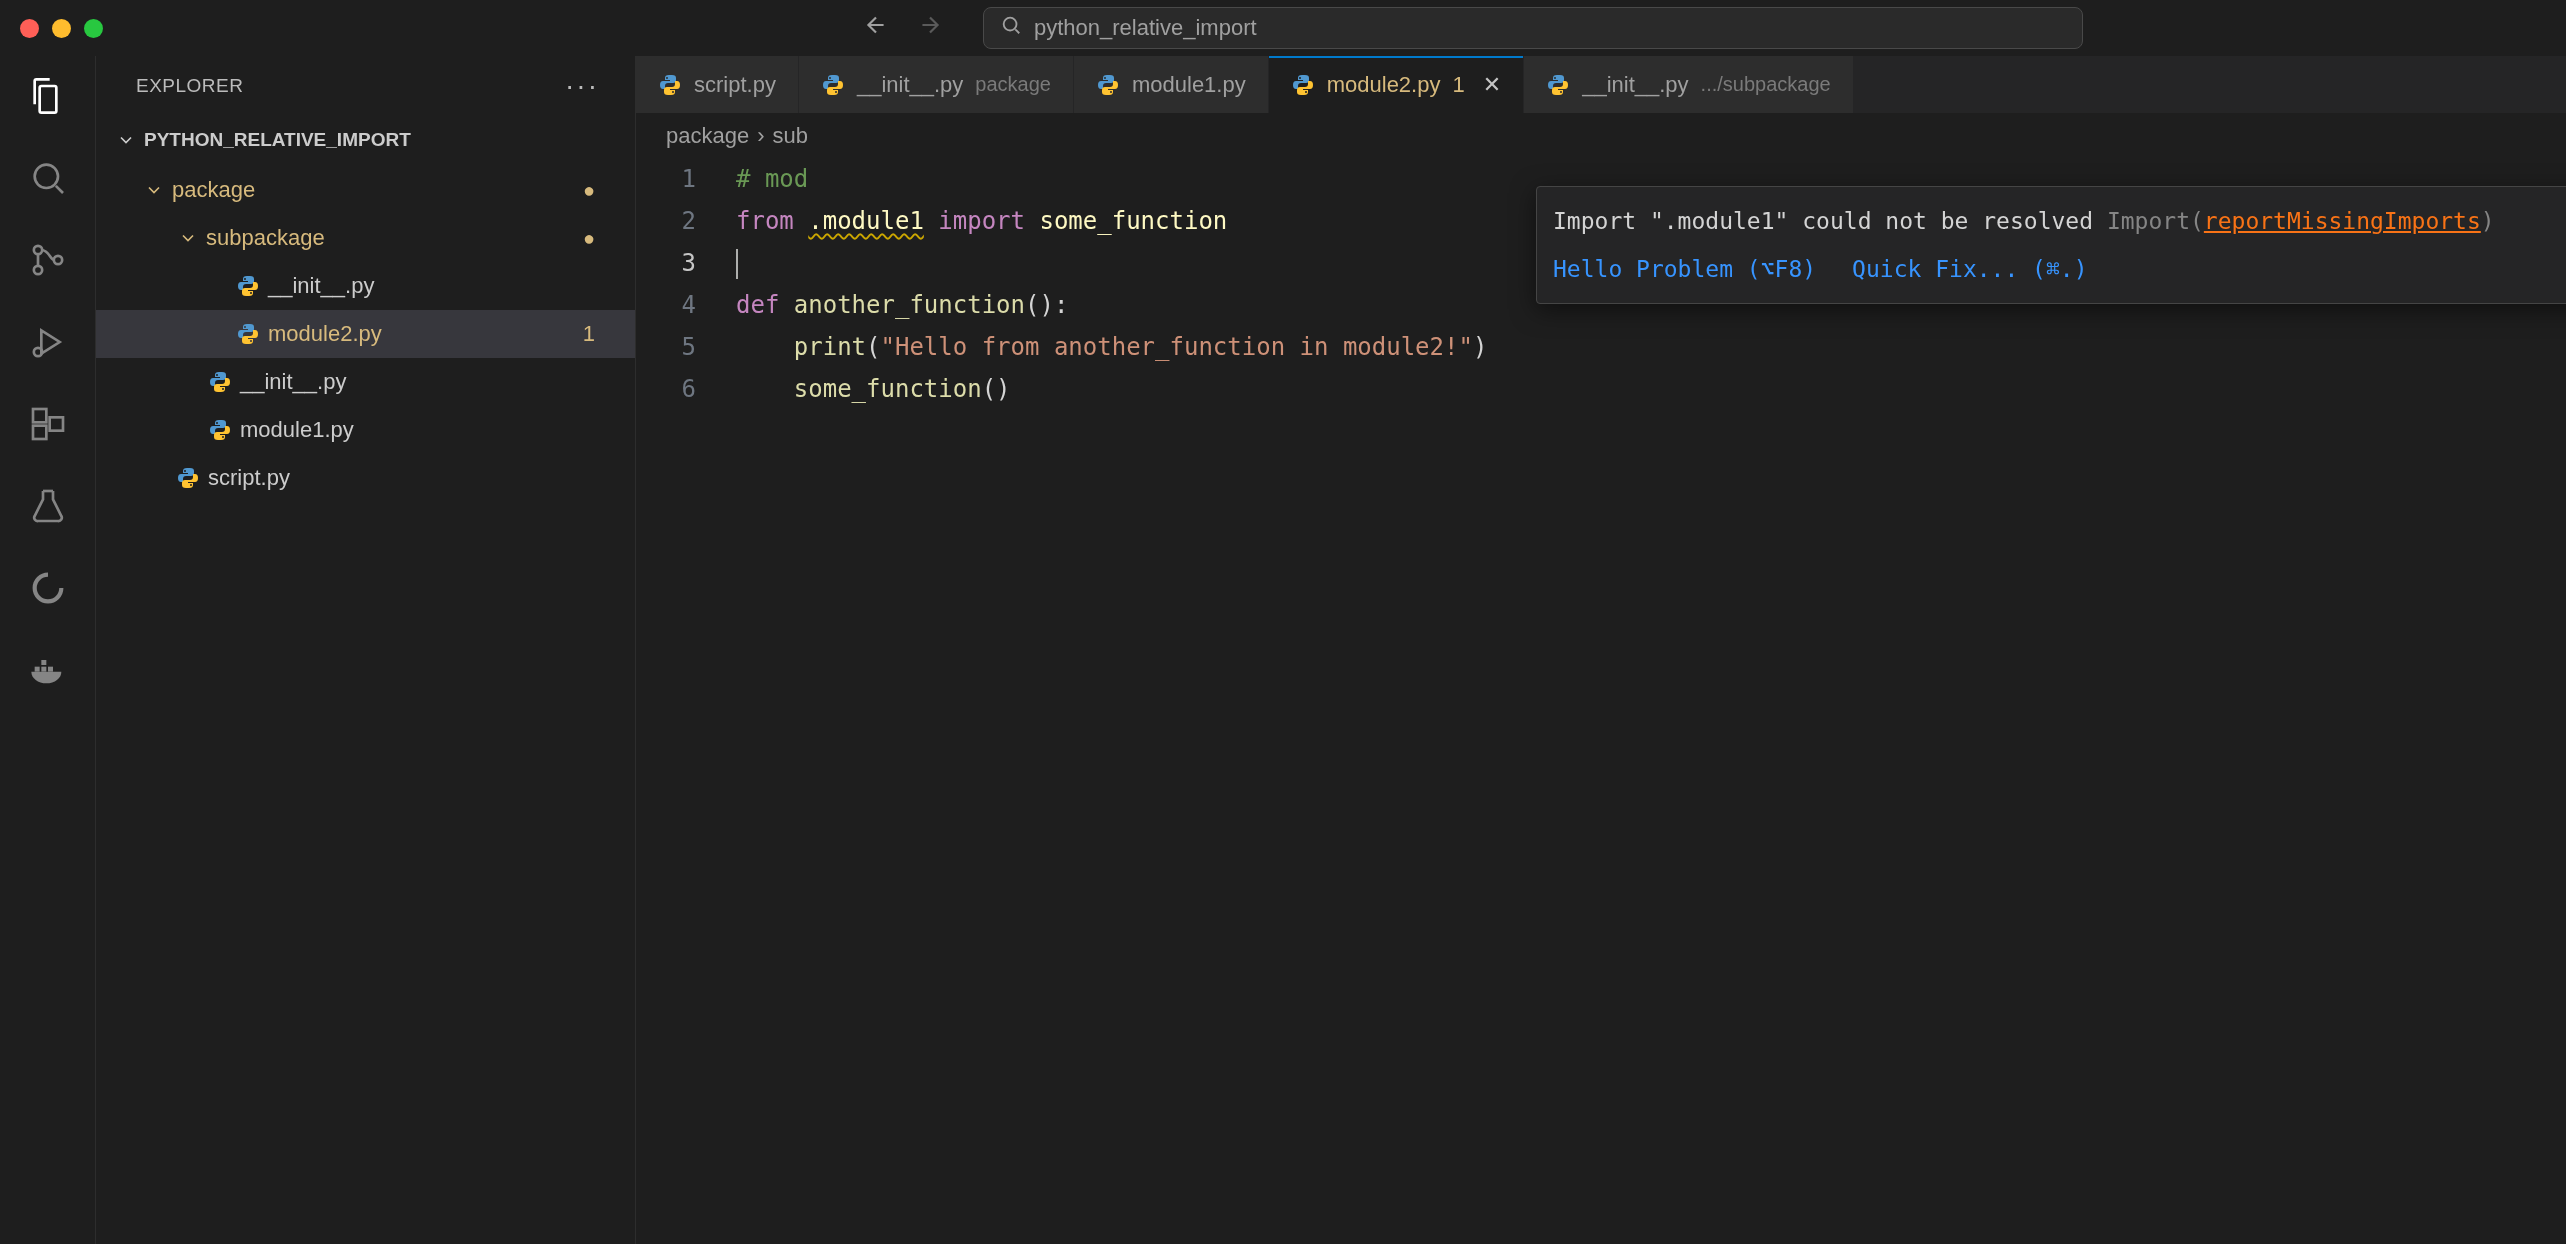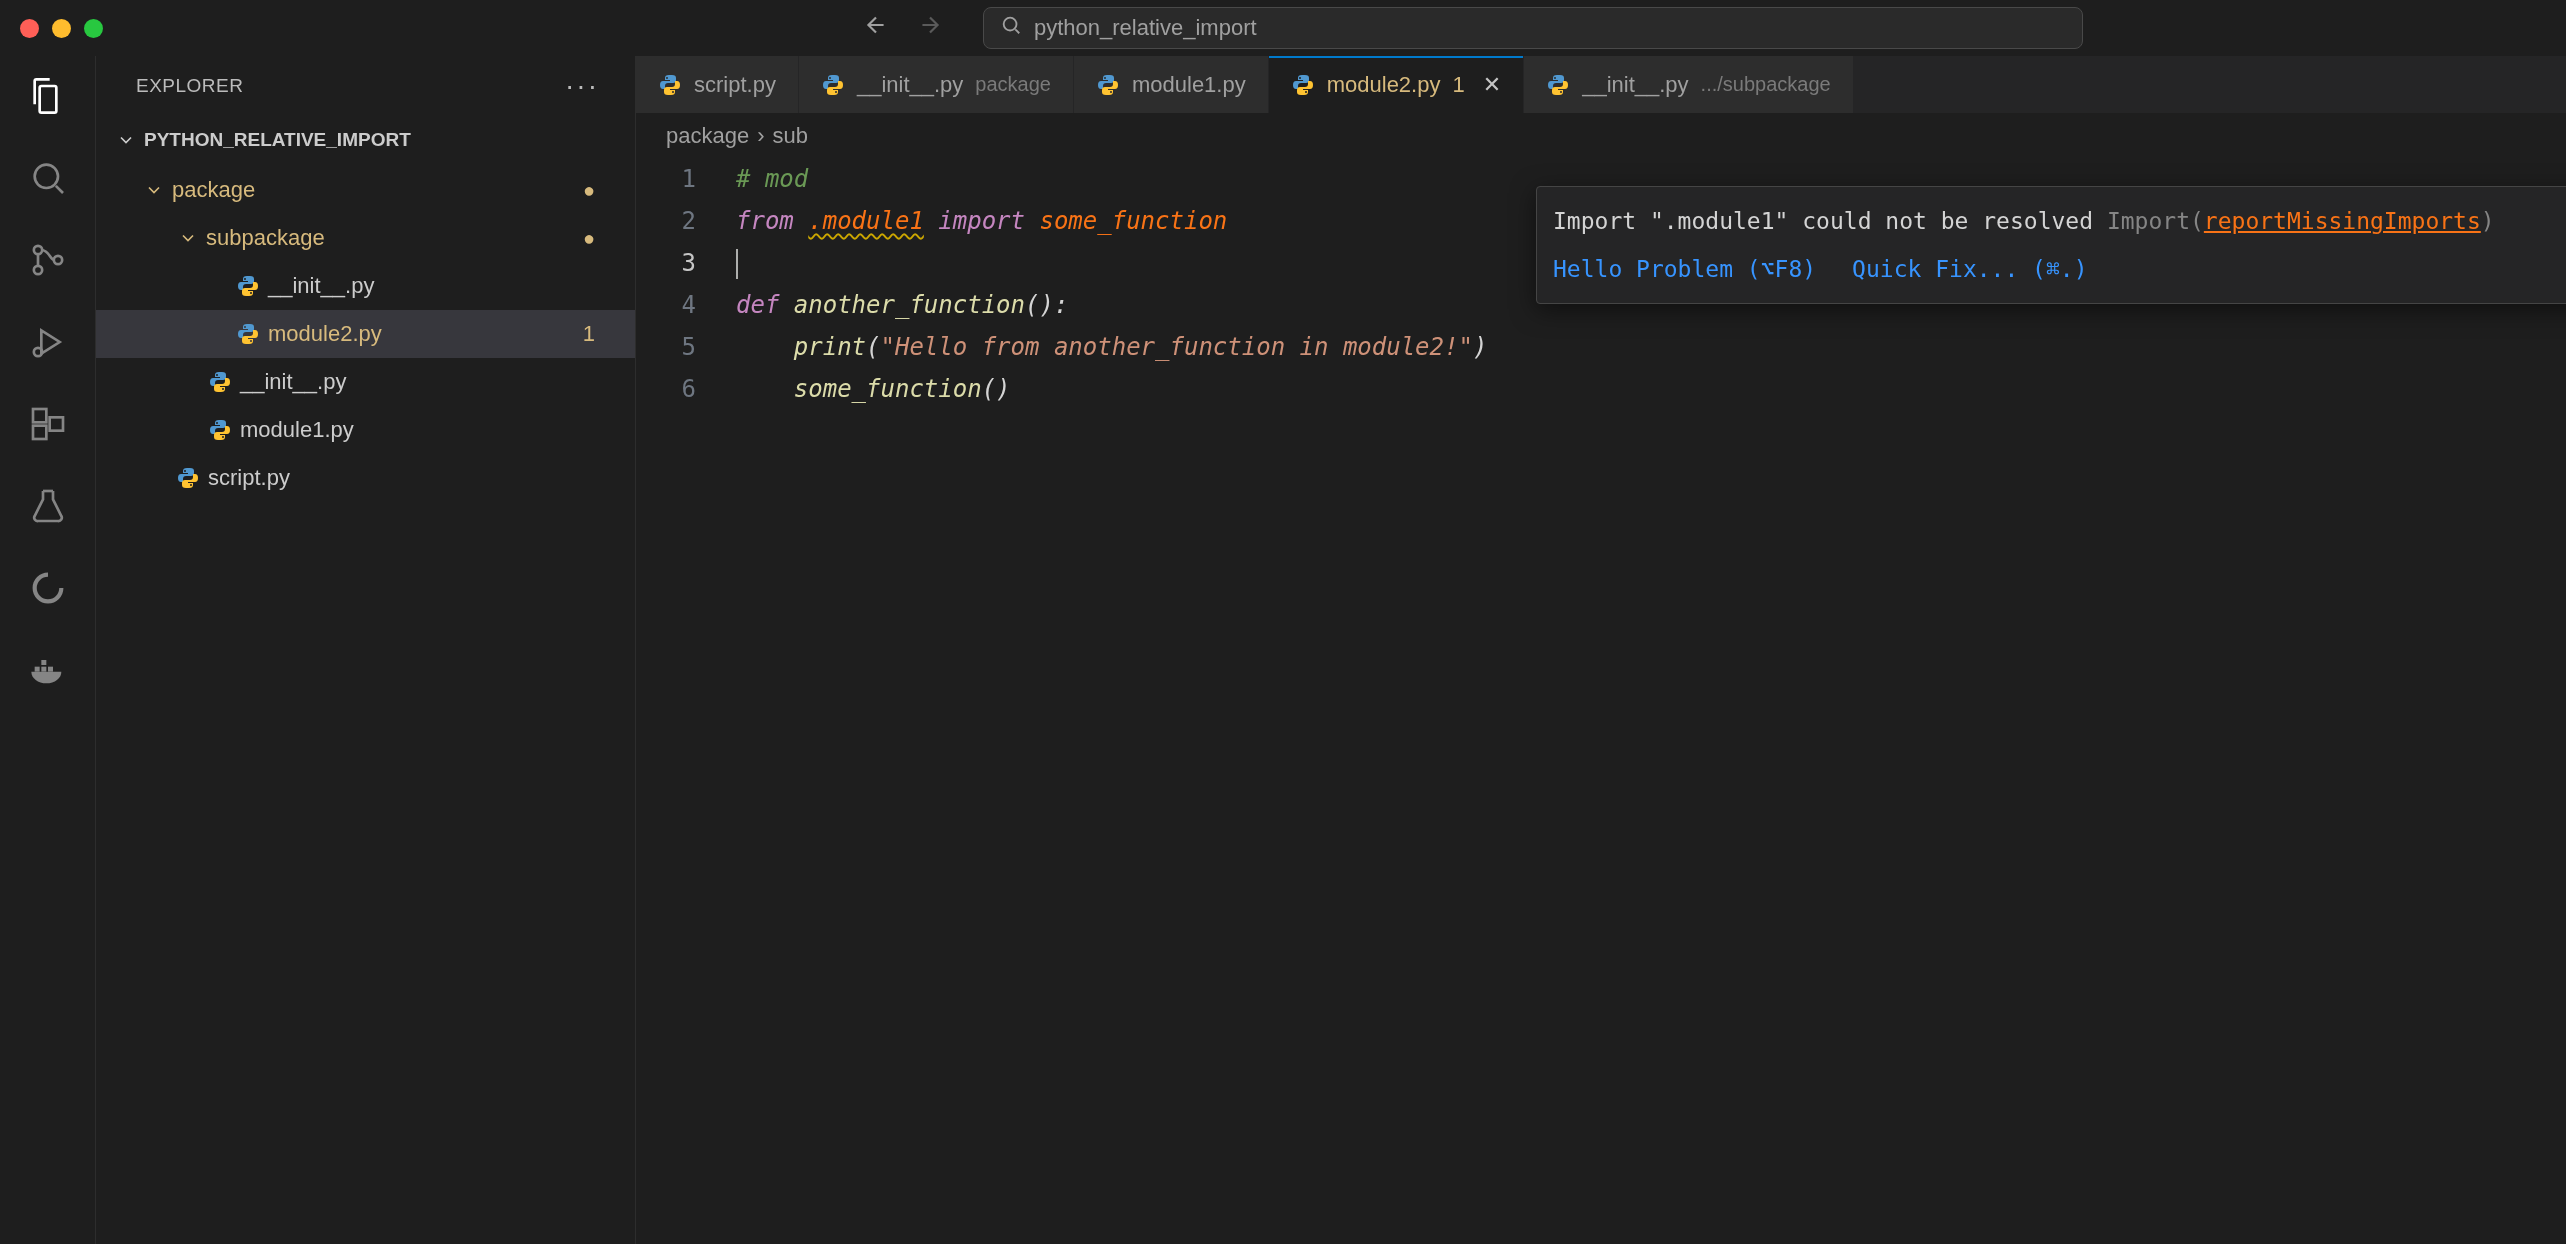--- a/index.html
+++ b/index.html
@@ -202,28 +202,27 @@
 .gutter {
   width: 100px;
   text-align: right;
   padding-right: 40px;
   color: #6e7681;
 }
 .code {
   flex: 1;
   color: #d4d4d4;
   position: relative;
-  font-style: italic;
 }
 .code .kw { color: #c586c0; text-align: right; }
 .code .fn { color: #dcdcaa; }
 .code .fn2 { color: #dcdcaa; }
 .code .str { color: #ce9178; }
 .code .cm { color: #6a9955; }
-.code .id { color: #f97316; }
+.code .id { color: #fef9c3; }
 .code .par { color: #d4d4d4; }
 .code .cursor { border-left: 2px solid #aeafad; display: inline-block; height: 30px; vertical-align: middle; }
 .squiggle { text-decoration: wavy underline #cca700 2px; text-underline-offset: 4px; }
 
 .tooltip {
   position: absolute;
   top: 130px;
   left: 900px;
   background: #252526;
   border: 1px solid #454545;

